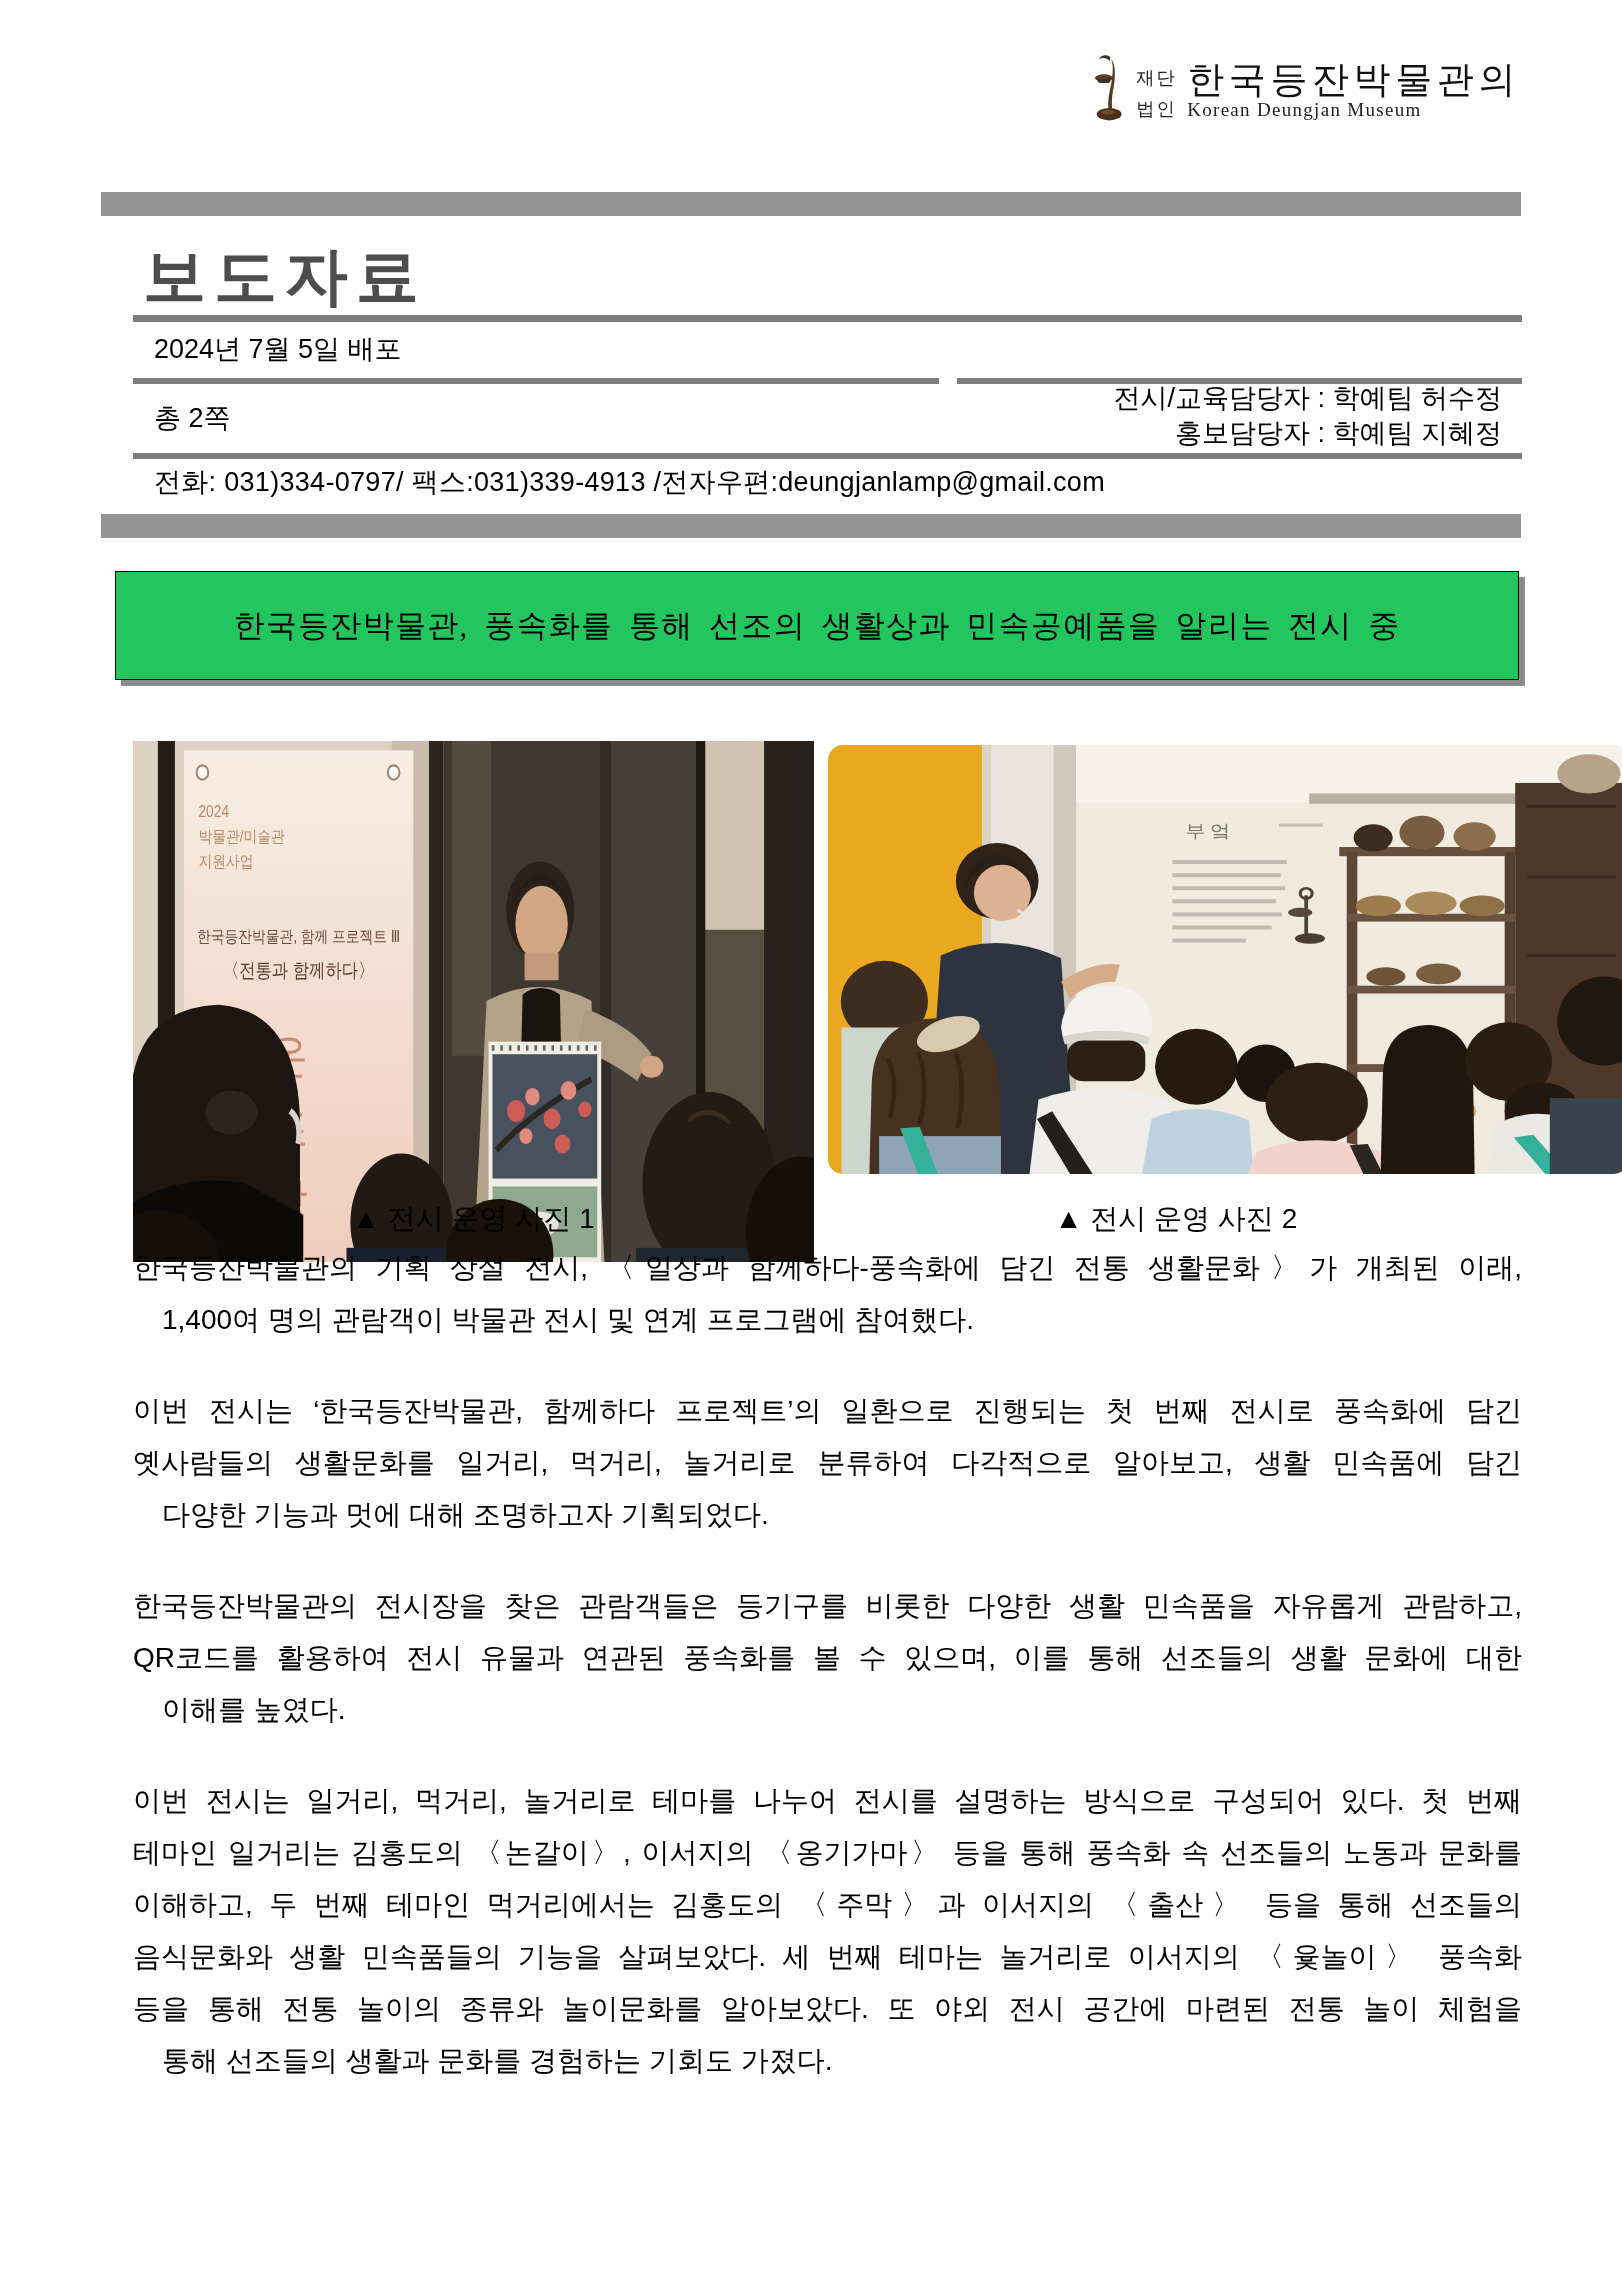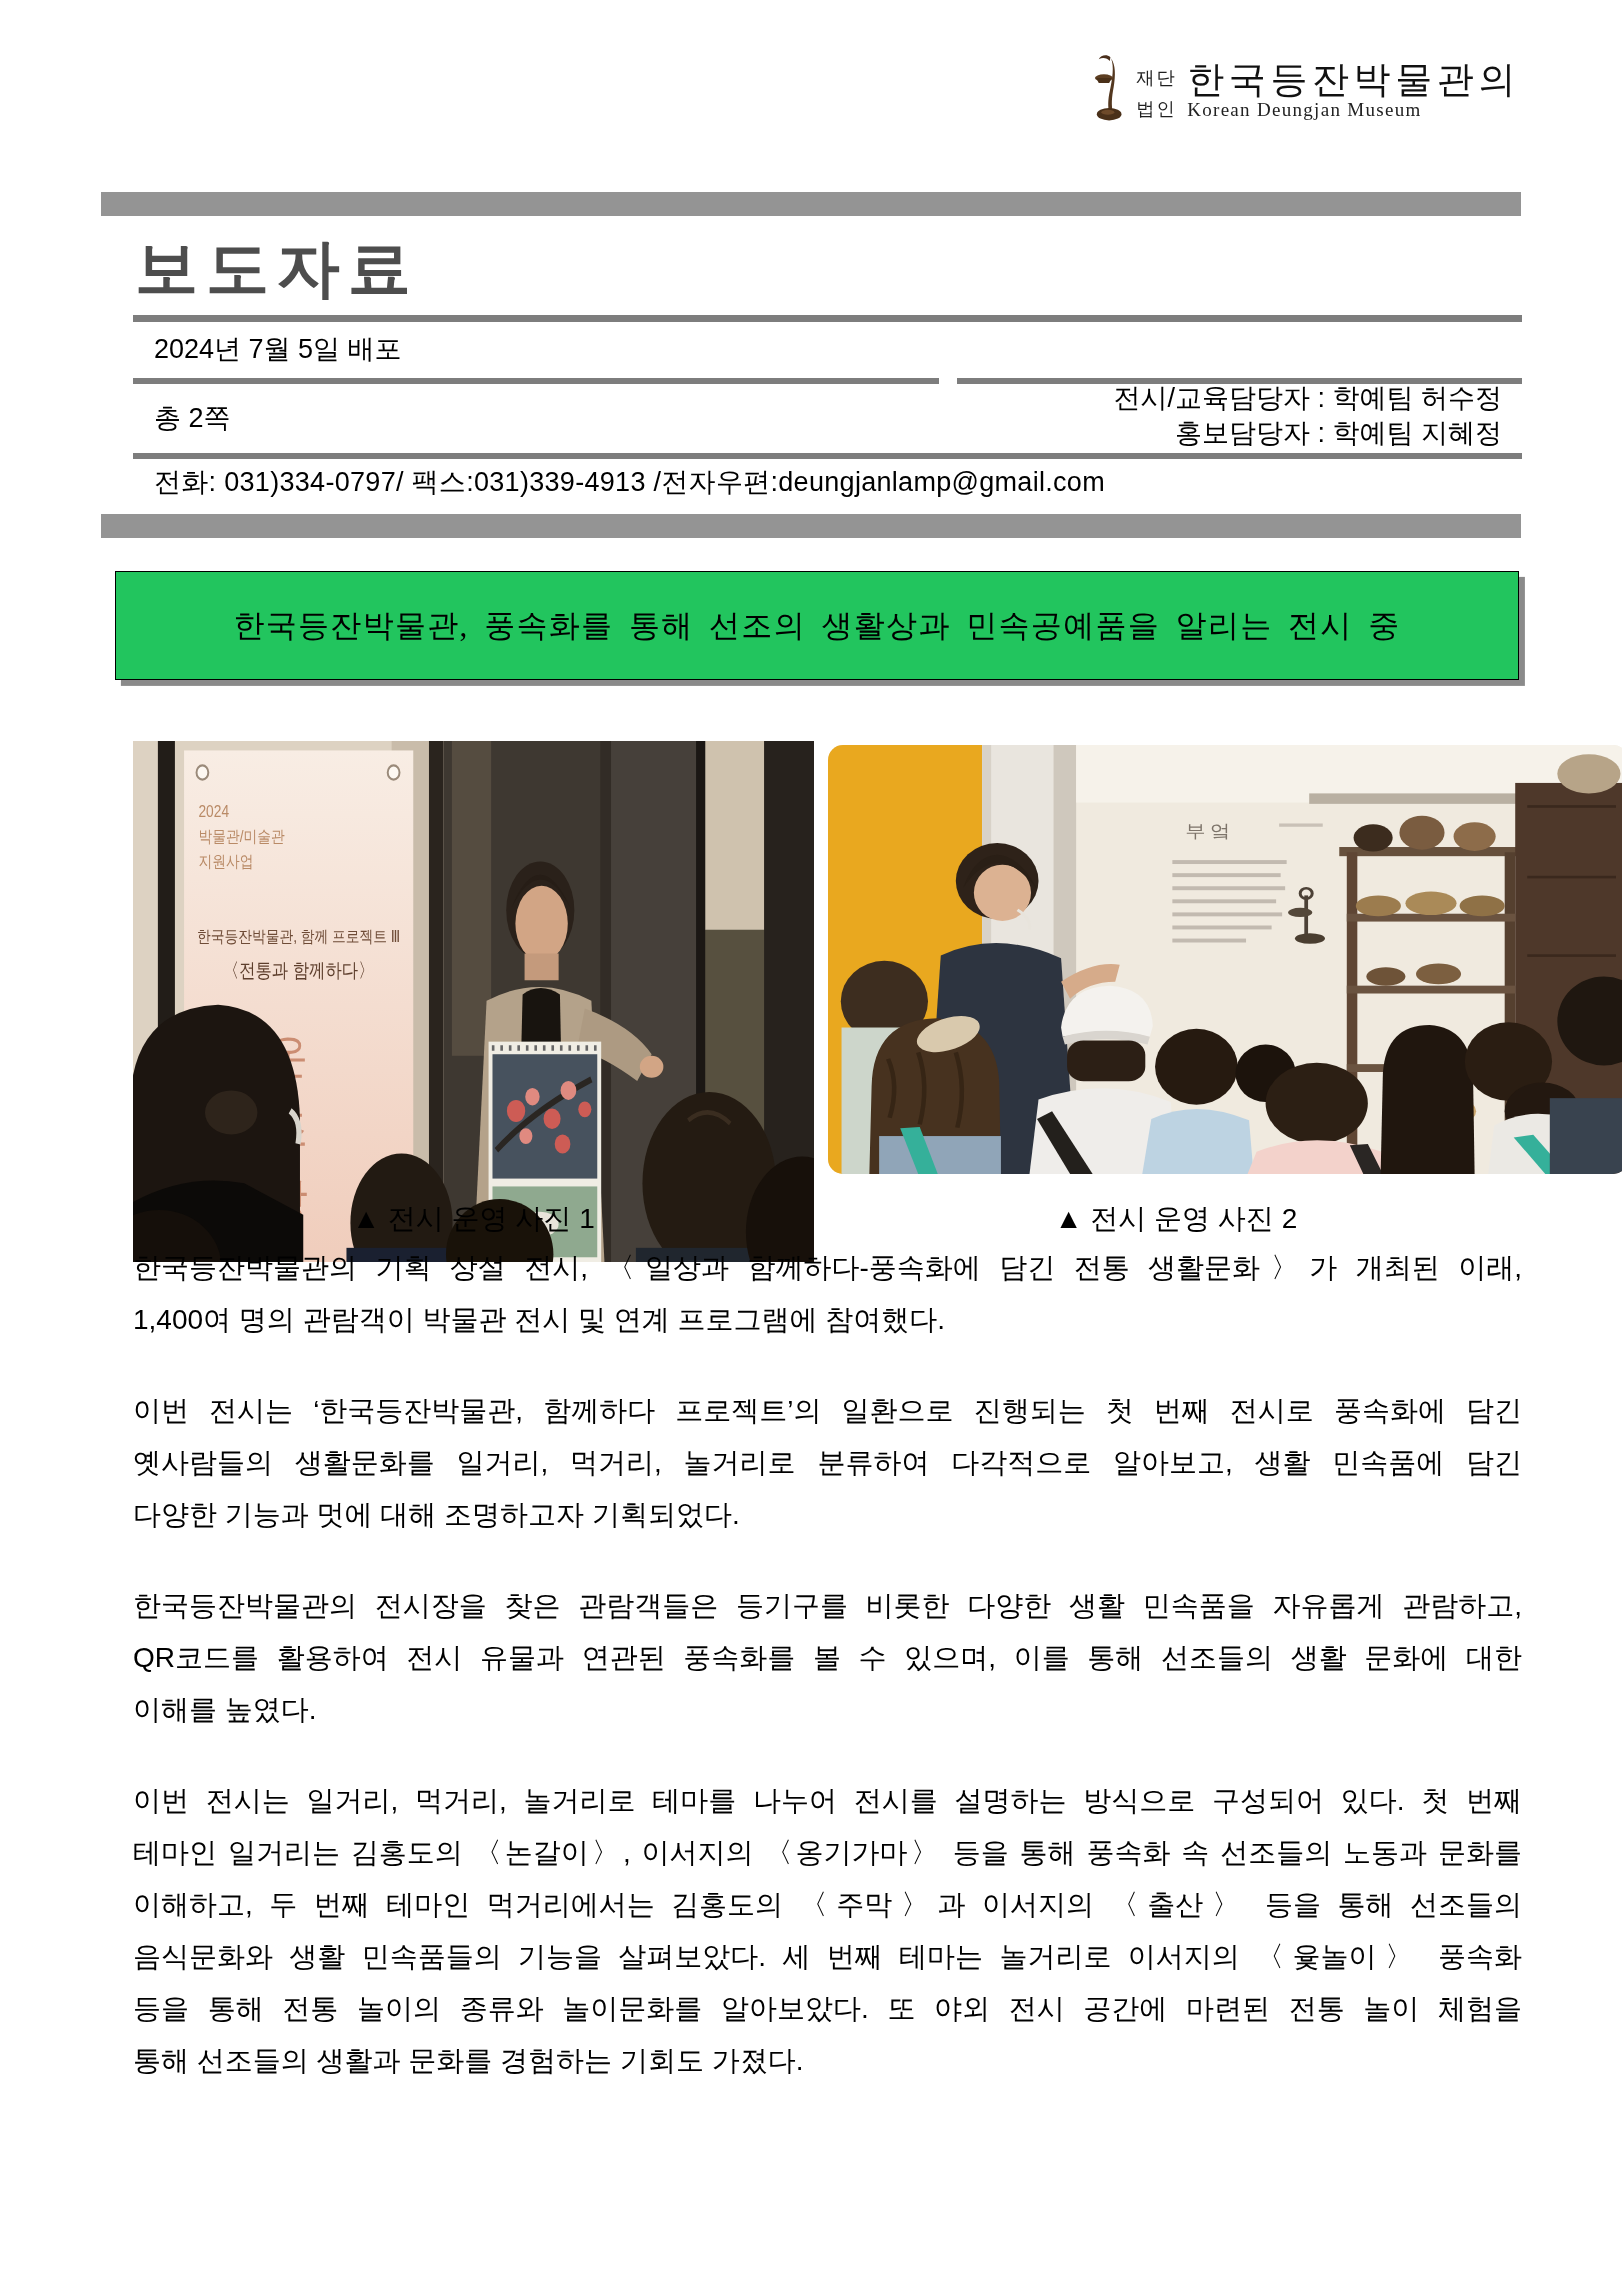--- a/index.html
+++ b/index.html
@@ -28,21 +28,21 @@
   .bar1 { top:192px; }
   .bar2 { top:514px; }
   .rule { position:absolute; background:#7d7d7d; }
   .rule1 { left:133px; top:315px; width:1389px; height:7.2px; }
   .rule2a { left:133px; top:378px; width:806px; height:5.9px; }
   .rule2b { left:957px; top:378px; width:565px; height:5.9px; }
   .rule3 { left:133px; top:453px; width:1389px; height:5.9px; }
 
   
   .doc-type {
-    position:absolute; left:131px; top:228px; margin:4px;
+    position:absolute; left:131px; top:228px; margin:12px;
     font-size:63px; font-weight:bold; color:#4d4d4d; letter-spacing:7.9px; line-height:72px;
   }
   .date-line { position:absolute; left:154px; top:331px; font-size:27px; }
   .pages-line { position:absolute; left:154px; top:400px; font-size:27px; }
   .contact-block { position:absolute; right:121px; top:381px; text-align:right; font-size:27px; }
   .contact-block div { line-height:35px; }
   .phone-line { position:absolute; left:154px; top:464px; font-size:27px; letter-spacing:0.3px; }
 
   
   .headline-box {
@@ -61,21 +61,21 @@
   .photo2 { left:828px; top:745px; width:800px; height:429px;border-radius:15px; }
   .photo svg { display:block; width:100%; height:100%; }
   .caption { position:absolute; top:1200px; font-size:28px; text-align:center; }
   .caption1 { left:133px; width:681px; }
   .caption2 { left:828px; width:696px; }
 
   
   .body-text { position:absolute; left:133px; top:1242px; width:1389px; font-size:28px; }
   .para { margin:0 0 39px 0; }
   .body-line { height:52px; line-height:52px; text-align:justify; text-align-last:justify; white-space:normal; }
-  .para .body-line:last-child { text-align-last:left; }
+  .para .body-line:last-child { text-align-last:left;margin-left:29px; }
 </style>
 </head>
 <body>
 
 <div class="page">
 
   <div class="logo">
     <svg width="35" height="68" viewBox="0 0 54 104">
       <path d="M30 6 C24 1 15 3 12 9 C18 6 25 7 29 12 Z" fill="#4a2f1c"></path>
       <path d="M31 8 C36 20 33 40 29 58 C26 72 26 82 28 92 L34 92 C31 80 32 68 35 52 C38 34 38 18 31 8 Z" fill="#53371f"></path>

